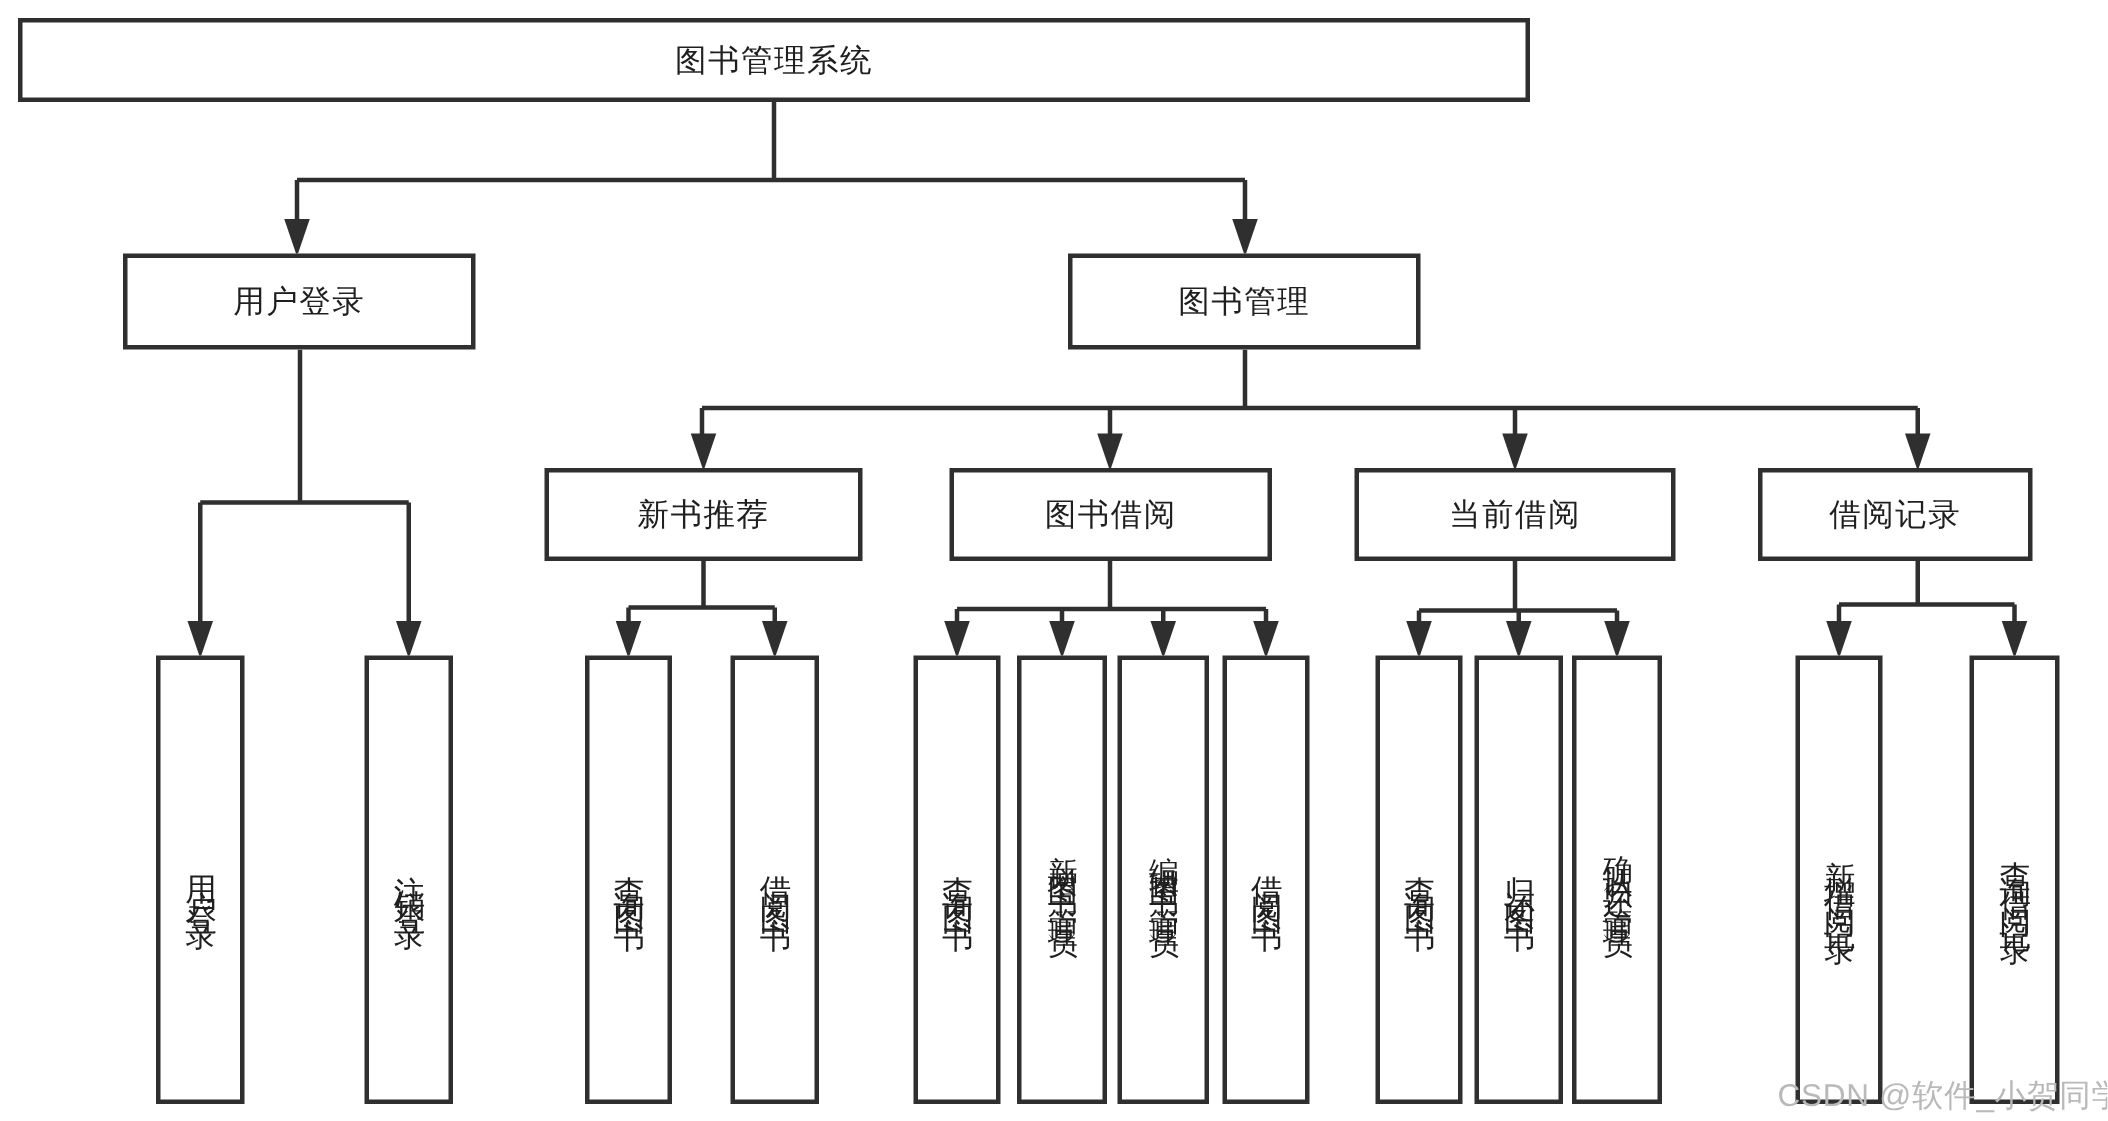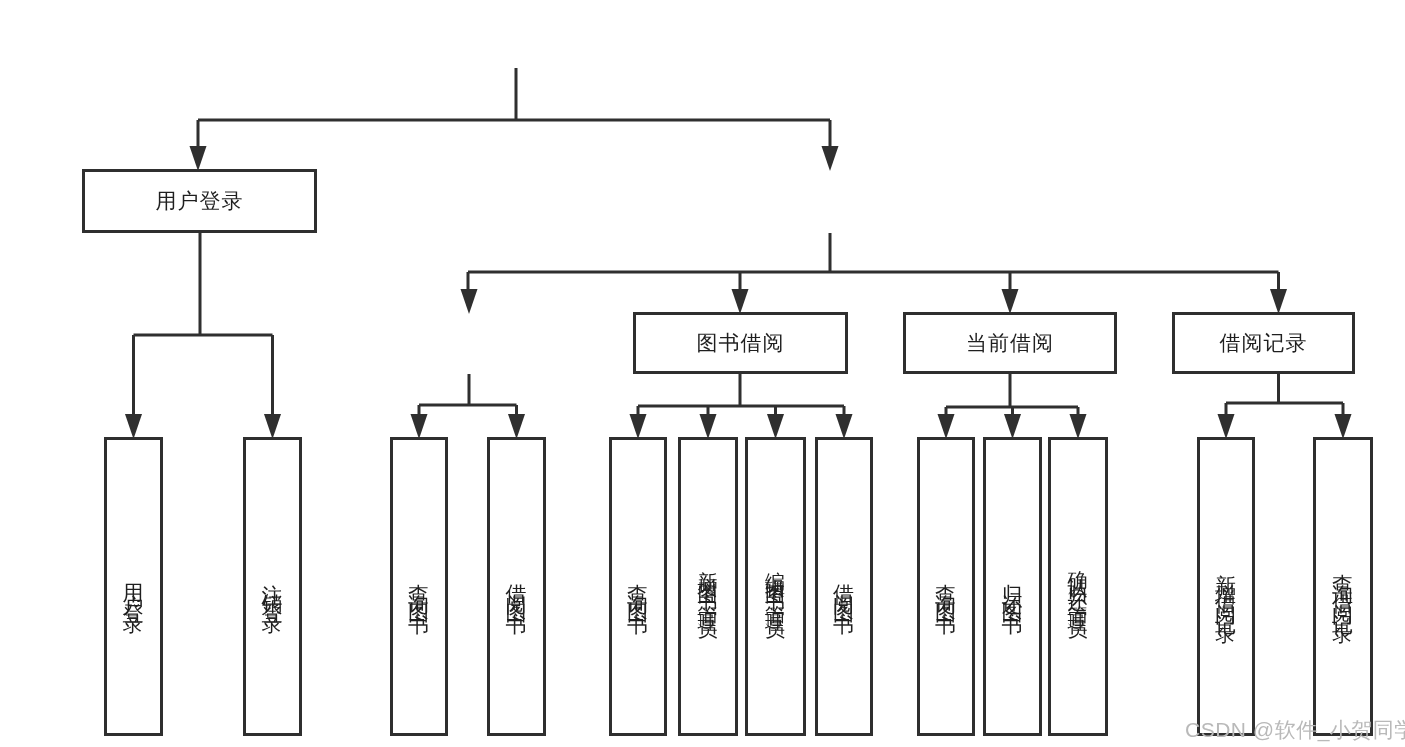--- a/index.html
+++ b/index.html
@@ -108,23 +108,26 @@
       <polygon points="767,414 784,414 775.5,439"></polygon>
       <polygon points="835.5,414 852.5,414 844,439"></polygon>
       <polygon points="937.5,414 954.5,414 946,439"></polygon>
       <polygon points="1004,414 1021,414 1012.5,439"></polygon>
       <polygon points="1069.5,414 1086.5,414 1078,439"></polygon>
       <polygon points="1217.5,414 1234.5,414 1226,439"></polygon>
       <polygon points="1334.5,414 1351.5,414 1343,439"></polygon>
     </g>
   </svg>
 
+  <div class="box n-root">图书管理系统</div>
 
   <div class="box n-login">用户登录</div>
+  <div class="box n-mgmt">图书管理</div>
 
+  <div class="box n-rec">新书推荐</div>
   <div class="box n-current">当前借阅</div>
   <div class="box n-borrow">图书借阅</div>
   <div class="box n-records">借阅记录</div>
 
   <div class="vbox n-u1">用户登录</div>
   <div class="vbox n-u2">注销登录</div>
 
   <div class="vbox n-n1">查询图书</div>
   <div class="vbox n-n2">借阅图书</div>
 

